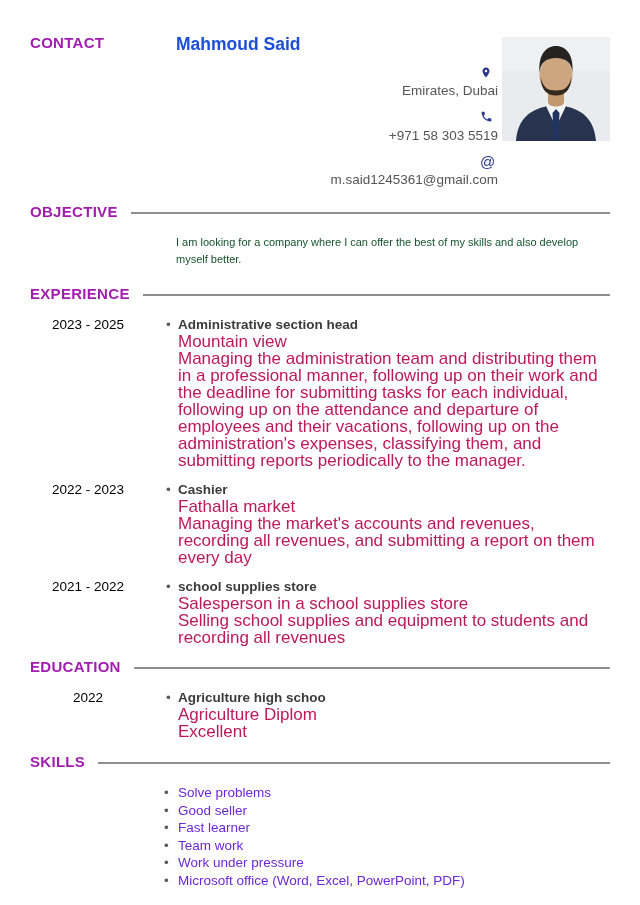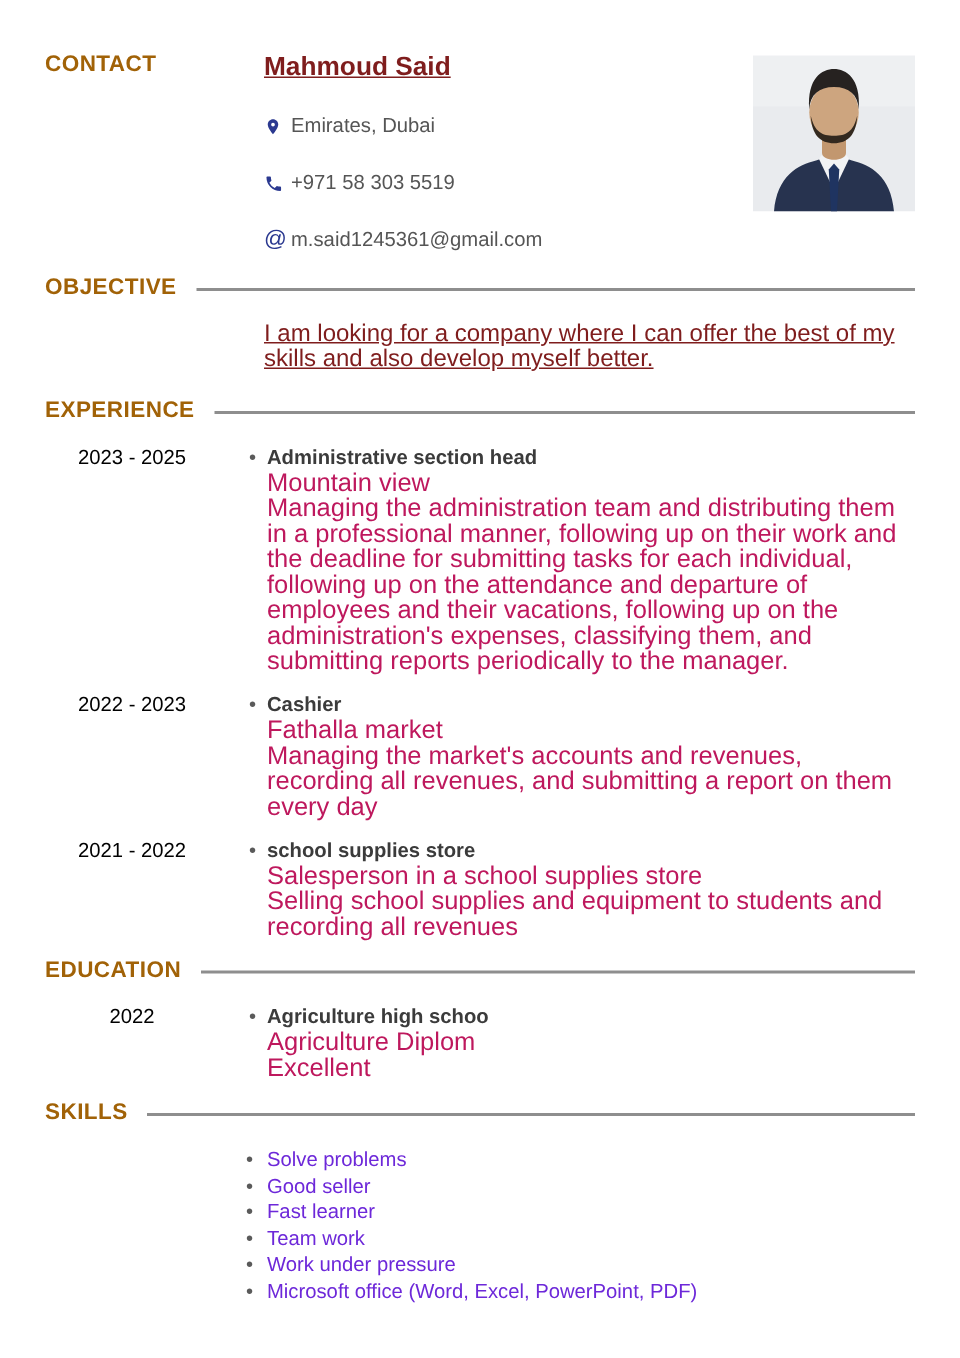--- a/index.html
+++ b/index.html
@@ -13,64 +13,64 @@
     position: relative;
     overflow: hidden;
     color: #515151;
   }
 
   
   .row { display: grid; grid-template-columns: 146px 1fr; }
 
   
   .section-label {
-    color: #a16207;
+    color: #a21caf;
     font-weight: 700;
     font-size: 15px;
     letter-spacing: 0.3px;
     white-space: nowrap;
   }
   .section-header { display: flex; align-items: center; }
   .header-rule {
     flex: 1;
     height: 2px;
     background: #8e8e8e;
     margin-left: 13px;
     margin-top: 2px;
   }
 
   
   .contact-section { display: grid; grid-template-columns: 146px 1fr 112px; min-height: 110px; }
   .contact-name {
-    color: #7f1d1d;
+    color: #1d4ed8;
     font-weight: 700;
     font-size: 17.5px;
     line-height: 20px;
     margin-bottom: 4px;
-    text-decoration: underline;
   }
   .contact-line {
     display: flex;
-    align-items: center;
-    margin-top: 22px;
+    align-items: flex-end;
+    margin-top: 11px;
     font-size: 13.5px;
     color: #555555;
     line-height: 16px;
+    flex-direction: column;
   }
   .contact-line .icon { width: 18px; display: inline-flex; justify-content: flex-start; flex: 0 0 18px; }
   .at-glyph { color: #2b3990; font-size: 15px; font-weight: 400; margin-top: -1px; }
   .photo {
     width: 108px; height: 104px;
     margin-top: 3px;
     justify-self: end;
   }
   .photo svg { display: block; }
 
   
-  .body-text { font-size: 16px; line-height: 17px; color: #7f1d1d; text-decoration: underline; }
+  .body-text { font-size: 11px; line-height: 17px; color: #14532d; }
   .section-gap-objective   { margin-top: 15px; }
   .section-gap-experience  { margin-top: 17px; }
   .section-gap-education   { margin-top: 12px; }
   .section-gap-skills      { margin-top: 13px; }
   .content-gap { margin-top: 14px; }
 
   .date-cell {
     width: 116px;
     text-align: center;
     font-size: 13.5px;

